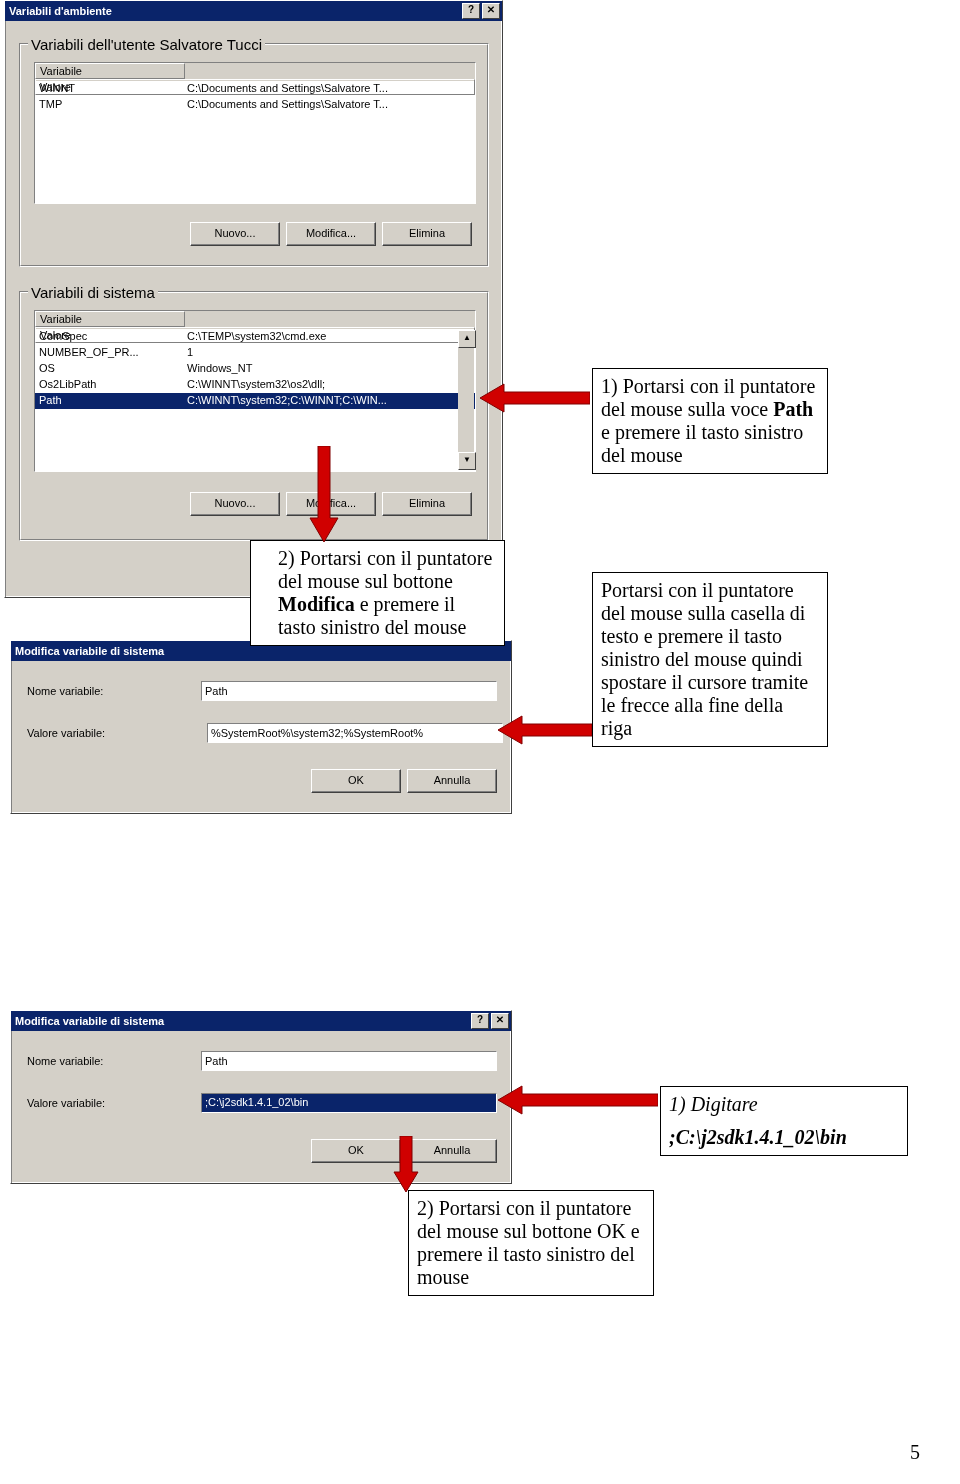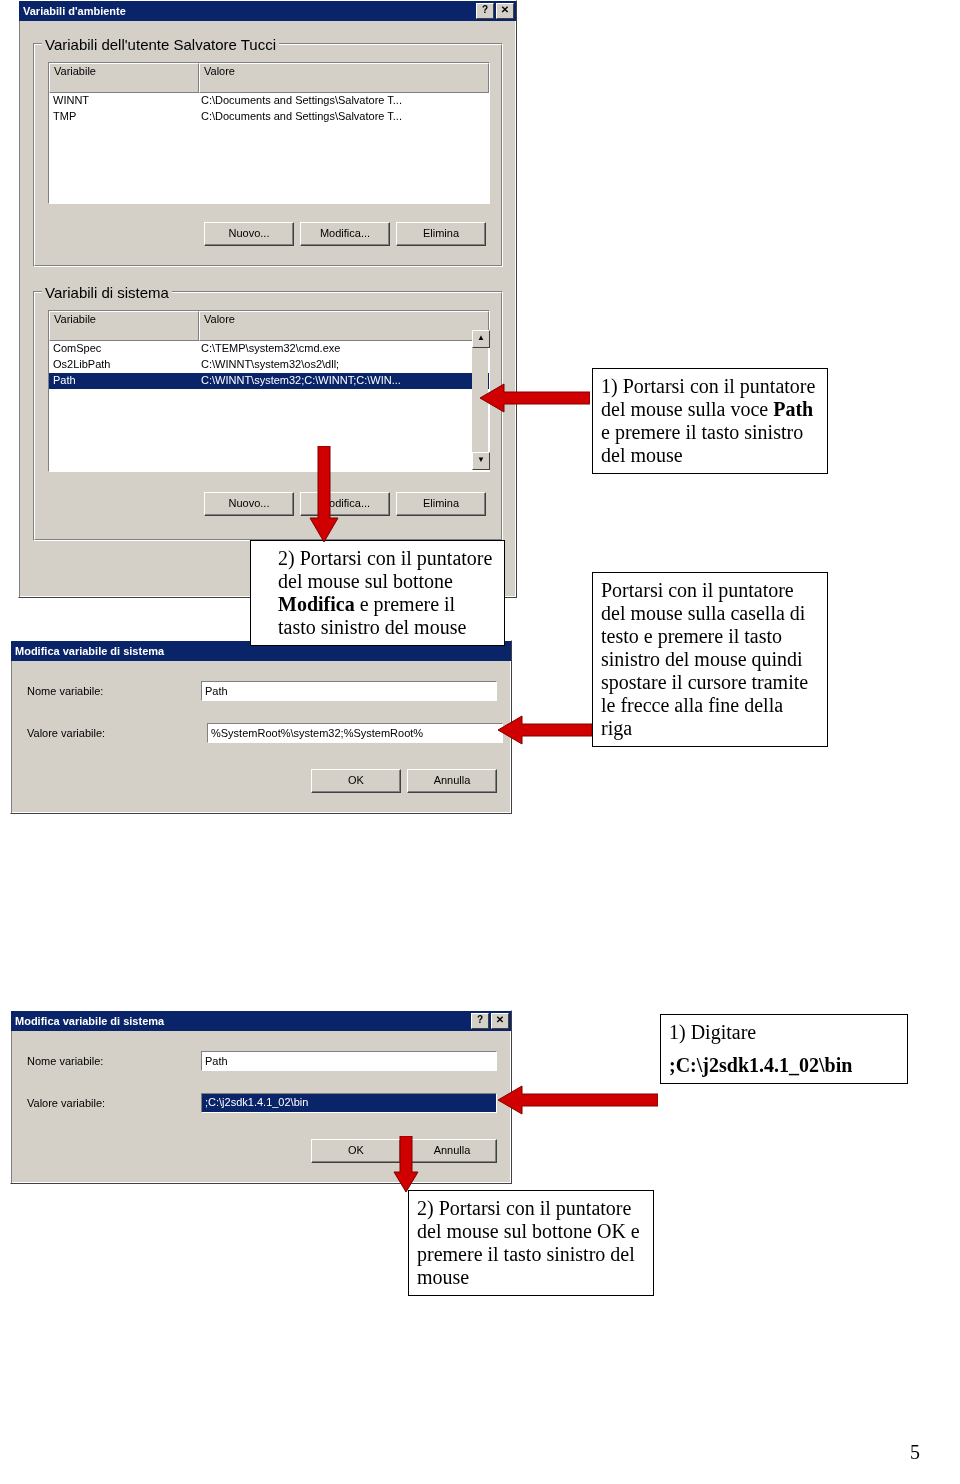--- a/index.html
+++ b/index.html
@@ -79,21 +79,22 @@
     position: absolute;
     background: #fff;
     border-top: 1px solid #808080;
     border-left: 1px solid #808080;
     border-right: 1px solid #fff;
     border-bottom: 1px solid #fff;
   }
   .listview-header {
     display: flex;
     background: #d4d0c8;
-    height: 30px;
+    height: 18px;
+    flex-direction: column;
   }
   .listview-header .col {
     border-top: 1px solid #fff;
     border-left: 1px solid #fff;
     border-right: 1px solid #808080;
     border-bottom: 1px solid #808080;
     padding: 1px 4px;
     font-size: 11px;
   }
   .listview-row {
@@ -167,21 +168,21 @@
 
   
   .arrow {
     position: absolute;
   }
 
 </style>
 </head>
 <body>
 
-<div class="dialog" style="left:18px; top:0px; width:497px; height:596px;">
+<div class="dialog" style="left:4px; top:0px; width:497px; height:596px;">
   <div class="titlebar">
     <span class="title">Variabili d'ambiente</span>
     <div class="tbtn">?</div>
     <div class="tbtn">✕</div>
   </div>
 
   <div class="groupbox" style="left:14px; top:42px; width:468px; height:222px;">
     <div class="groupbox-inner"></div>
     <div class="groupbox-label">Variabili dell'utente Salvatore Tucci</div>
 
@@ -210,20 +211,28 @@
     <div class="groupbox-label">Variabili di sistema</div>
 
     <div class="listview" style="left:14px; top:18px; width:440px; height:160px;">
       <div class="listview-header">
         <div class="col" style="width:140px">Variabile</div>
         <div class="col" style="flex:1">Valore</div>
       </div>
       <div class="listview-row">
         <div class="cell" style="width:140px">ComSpec</div>
         <div class="cell" style="flex:1">C:\TEMP\system32\cmd.exe</div>
+      </div>
+      <div class="listview-row">
+        <div class="cell" style="width:140px">NUMBER_OF_PR...</div>
+        <div class="cell" style="flex:1">1</div>
+      </div>
+      <div class="listview-row">
+        <div class="cell" style="width:140px">OS</div>
+        <div class="cell" style="flex:1">Windows_NT</div>
       </div>
       <div class="listview-row">
         <div class="cell" style="width:140px">Os2LibPath</div>
         <div class="cell" style="flex:1">C:\WINNT\system32\os2\dll;</div>
       </div>
       <div class="listview-row selected">
         <div class="cell" style="width:140px">Path</div>
         <div class="cell" style="flex:1">C:\WINNT\system32;C:\WINNT;C:\WIN...</div>
       </div>
       <div class="scrollbar-v">
@@ -263,21 +272,21 @@
   <input class="textfield" style="left: 190px; top: 40px; width: 288px; height: 14px;" value="Path">
   <div class="label" style="left:16px; top:86px;">Valore variabile:</div>
   <div class="textfield" style="left:190px; top:82px; width:288px; height:14px; background:#0a246a; color:#fff;">;C:\j2sdk1.4.1_02\bin</div>
   <div class="winbtn" style="left:300px; top:128px; width:88px;">OK</div>
   <div class="winbtn" style="left:396px; top:128px; width:88px;">Annulla</div>
 </div>
 
 <div class="callout" style="left:592px; top:368px; width:218px;">1) Portarsi con il puntatore del mouse sulla voce <b>Path</b> e premere il tasto sinistro del mouse</div>
 <div class="callout" style="left:250px; top:540px; width:218px;padding-left:27px;">2) Portarsi con il puntatore del mouse sul bottone <b>Modifica</b> e premere il tasto sinistro del mouse</div>
 <div class="callout" style="left:592px; top:572px; width:218px;">Portarsi con il puntatore del mouse sulla casella di testo e premere il tasto sinistro del mouse quindi spostare il cursore tramite le frecce alla fine della riga</div>
-<div class="callout" style="left:660px; top:1014px; width:230px;">
+<div class="callout" style="left:660px; top:1086px; width:230px;font-style:italic;">
   <div>1) Digitare</div>
   <div style="height:10px"></div>
   <b>;C:\j2sdk1.4.1_02\bin</b>
 </div>
 <div class="callout" style="left:408px; top:1190px; width:228px;">2) Portarsi con il puntatore del mouse sul bottone OK e premere il tasto sinistro del mouse</div>
 
 <svg class="arrow" style="left:480px; top:380px; width:110px; height:38px;">
   <polygon points="0,18 24,4 24,12 110,12 110,24 24,24 24,32" fill="#d00000" stroke="#800000" stroke-width="1"></polygon>
 </svg>
 <svg class="arrow" style="left:306px; top:446px; width:38px; height:96px;">

